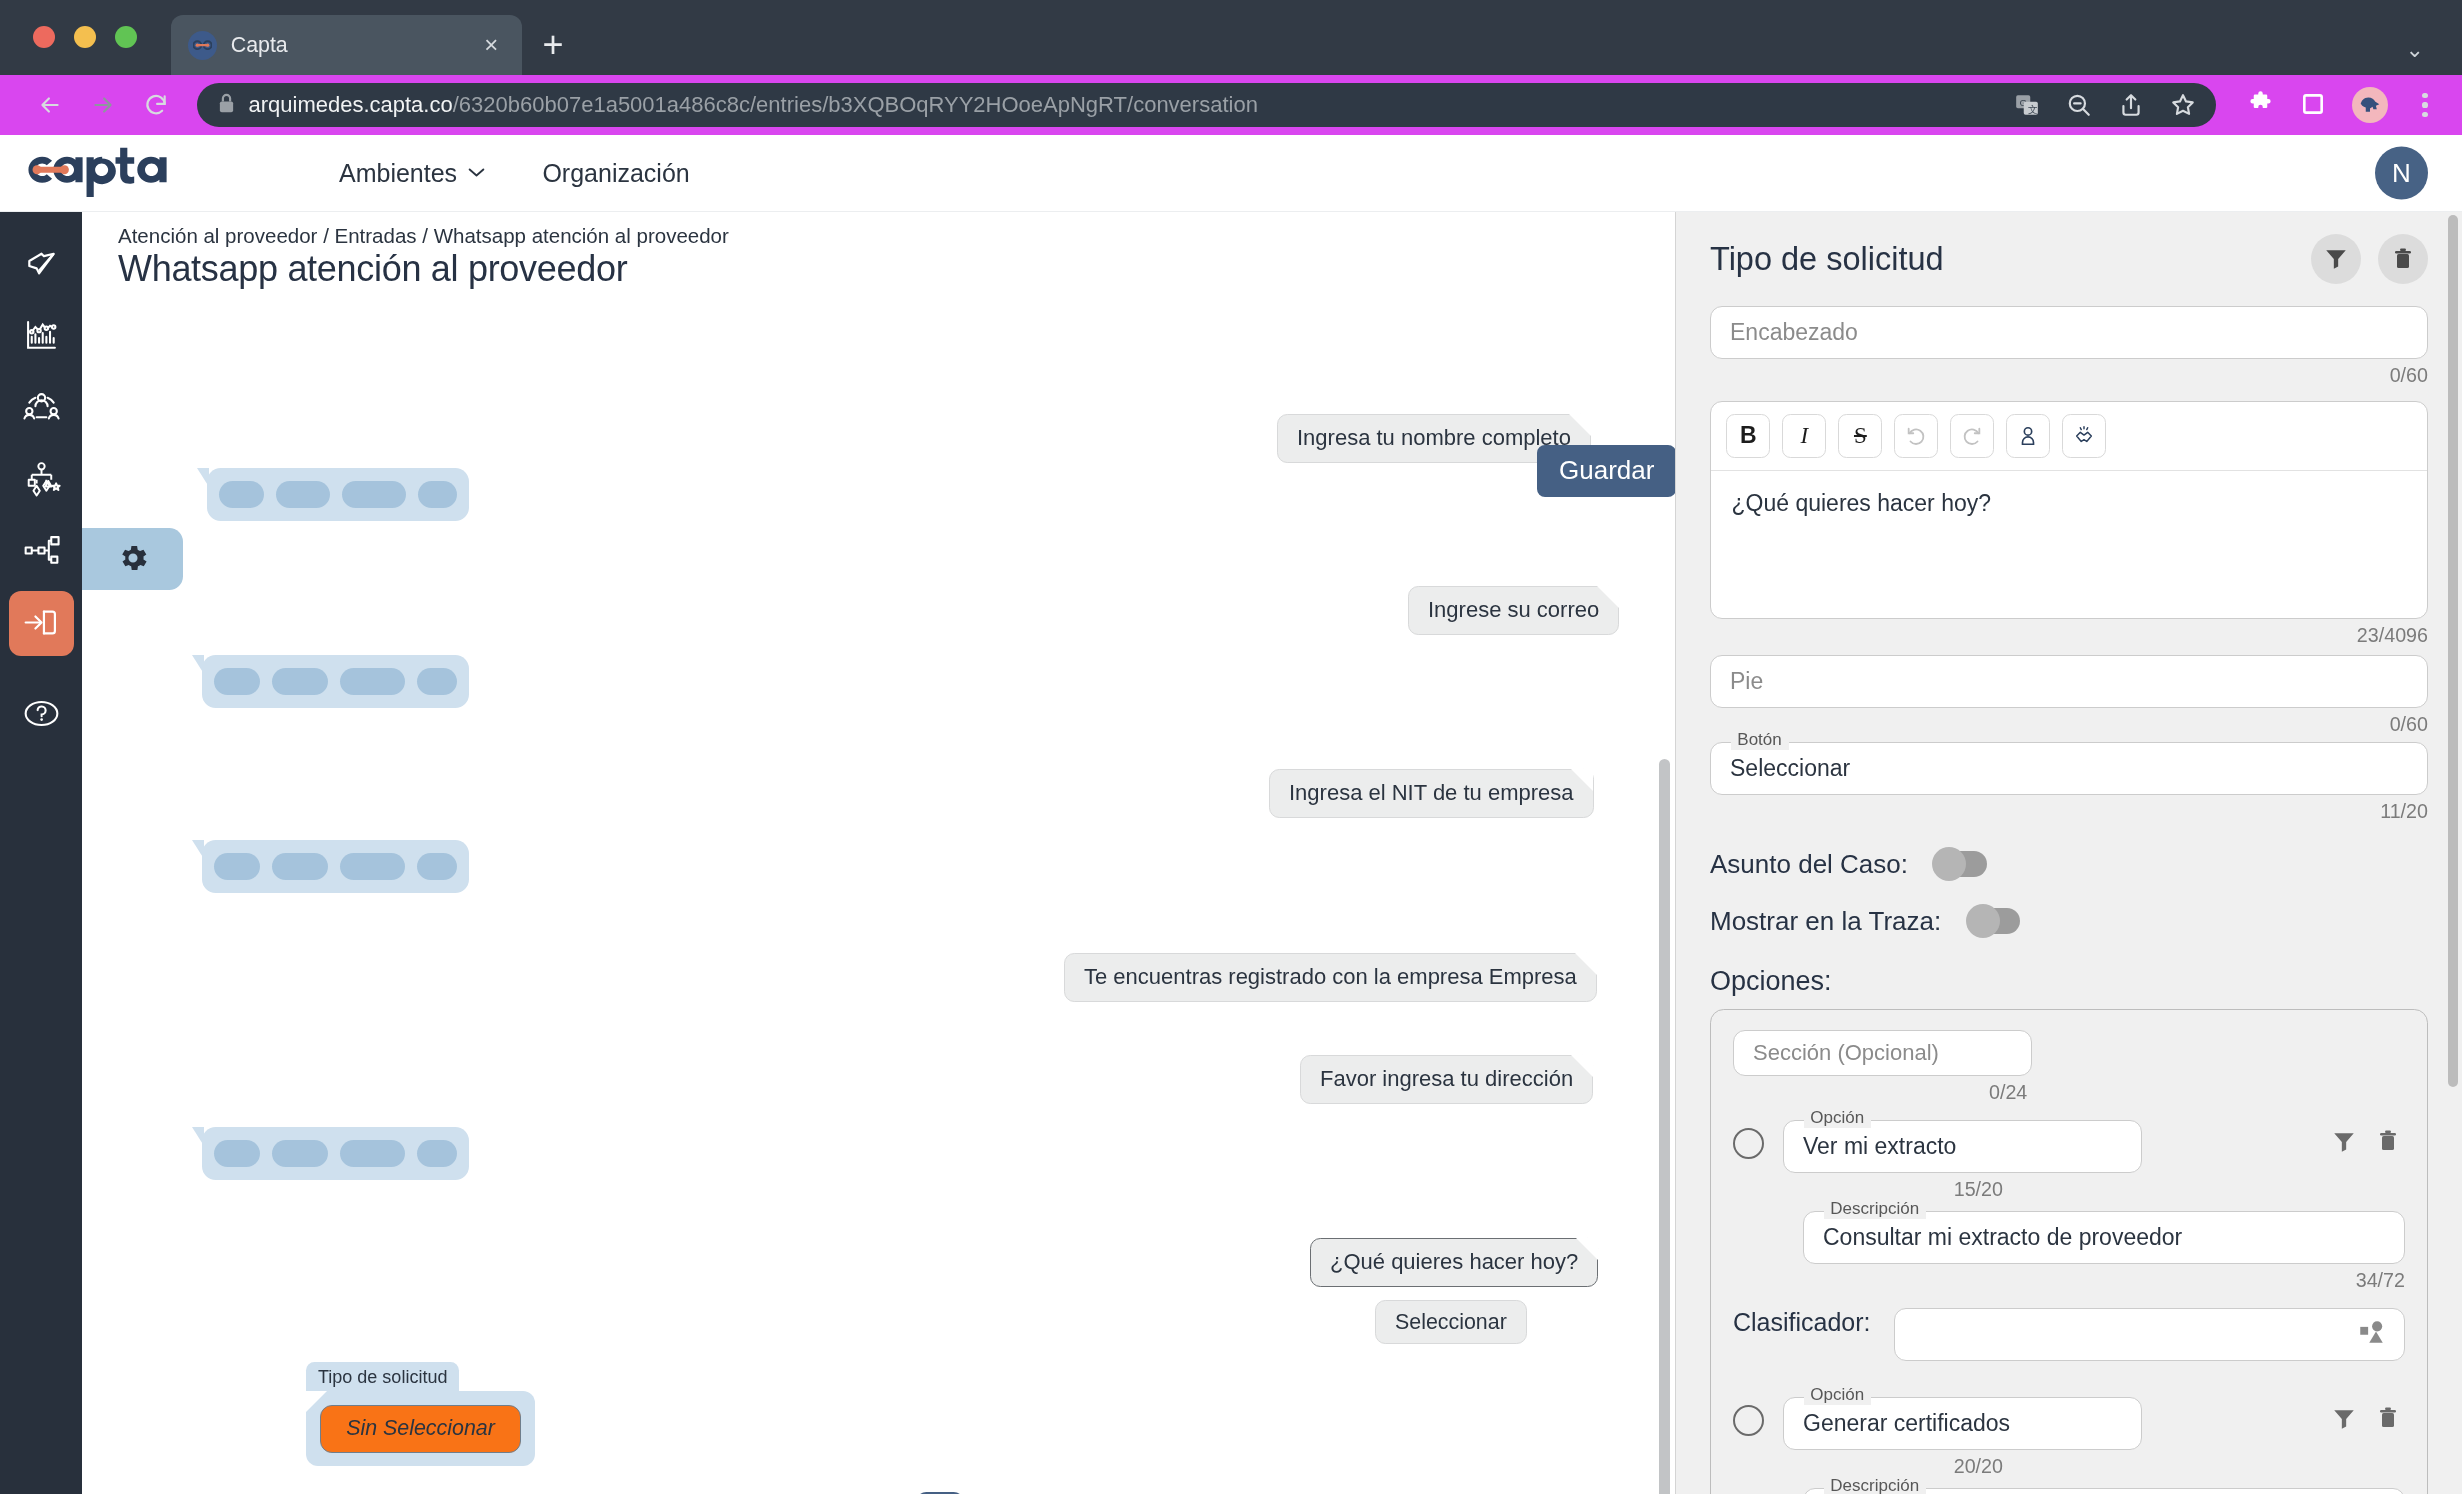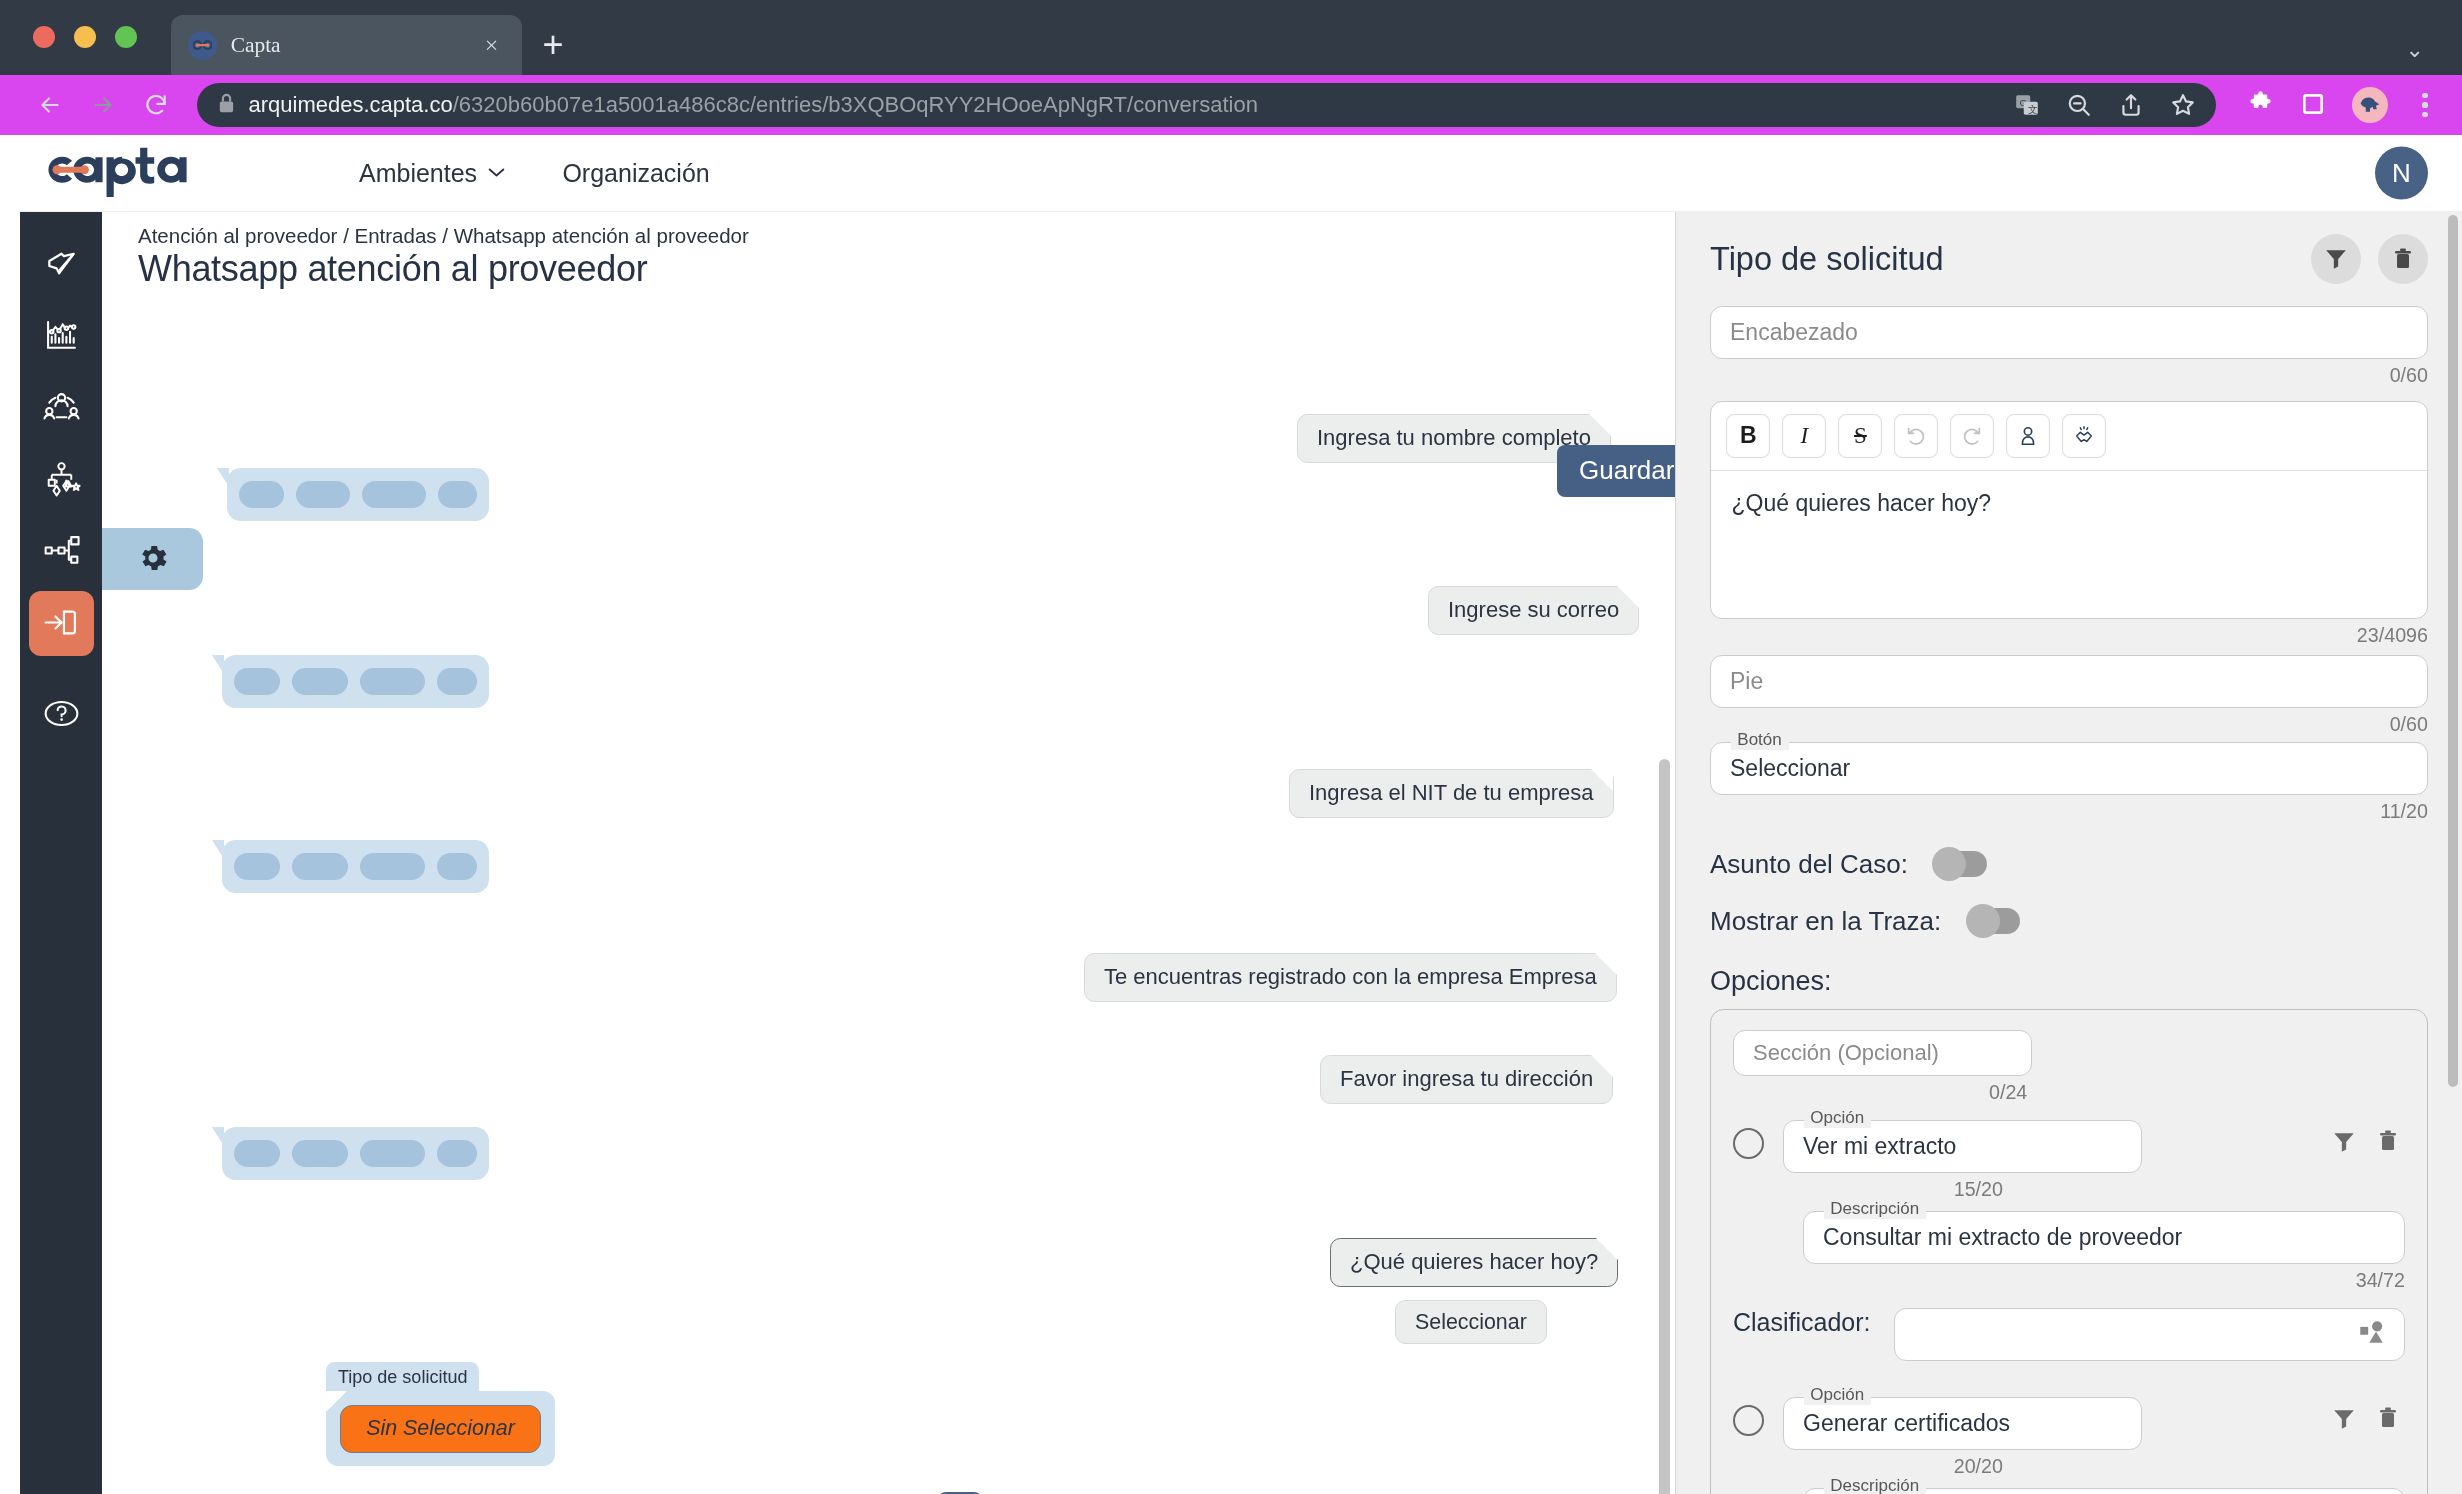--- a/index.html
+++ b/index.html
@@ -17,21 +17,21 @@
     height:75px; background:#323a45; position:relative;
     display:flex; align-items:flex-end; padding-left:34px;
   }
   .traffic { position:absolute; left:32.5px; top:26px; display:flex; gap:19px; }
   .dot { width:22px; height:22px; border-radius:50%; }
   .dot.red{background:#ed6a5e;} .dot.yellow{background:#f4bf4f;} .dot.green{background:#61c454;}
 
   .tab {
     margin-left:137px; width:351px; height:60px; background:#4a5560;
     border-radius:12px 12px 0 0; display:flex; align-items:center;
-    padding:0 17px; gap:13.7px; position:relative;font-family:Liberation Serif, serif;
+    padding:0 17px; gap:13.7px; position:relative;
   }
   .favicon {
     width:29px; height:29px; border-radius:50%;
     background:#3d5a8a; display:flex; align-items:center; justify-content:center;
     flex:none;
   }
   .favicon svg{display:block;}
   .tab-title { color:#e8eaed; font-size:21.4px; white-space:nowrap; flex:1; }
   .tab-close { color:#d6dade; font-size:24px; line-height:1; padding:3.4px 6.8px; }
   .newtab { color:#e8eaed; font-size:36px; line-height:1; margin-left:20.5px; margin-bottom:12px; font-weight:300;}
@@ -56,21 +56,21 @@
   .omni-actions > span { display:flex; align-items:center; }
   .tb-actions { display:flex; align-items:center; gap:26px; padding-left:13.7px; }
   .avatar-pink {
     width:36px;height:36px;border-radius:50%;background:#f3b7bd;
     display:flex;align-items:center;justify-content:center;
   }
   .kebab { display:flex; flex-direction:column; gap:4.3px; padding:0 8.5px;}
   .kebab i { width:5.1px;height:5.1px;border-radius:50%;background:#d7dbdf;display:block;}
 
   
-  .app { position:absolute; left:0; top:135px; width:2462px; height:1359px; background:#fff;padding-left:20px; }
+  .app { position:absolute; left:0; top:135px; width:2462px; height:1359px; background:#fff; }
 
   .topnav {
     height:77px; background:#fff; display:flex; align-items:center;
     padding-left:19px; border-bottom:0.9px solid #eceef0; position:relative;
   }
   .logo { margin-right:128px; display:flex; align-items:center; }
   .navlink {
     font-size:25px; color:#2b3440; margin-right:56px; display:flex; align-items:center; gap:10.3px;
   }
   .chev { font-size:17px; color:#2b3440; }

